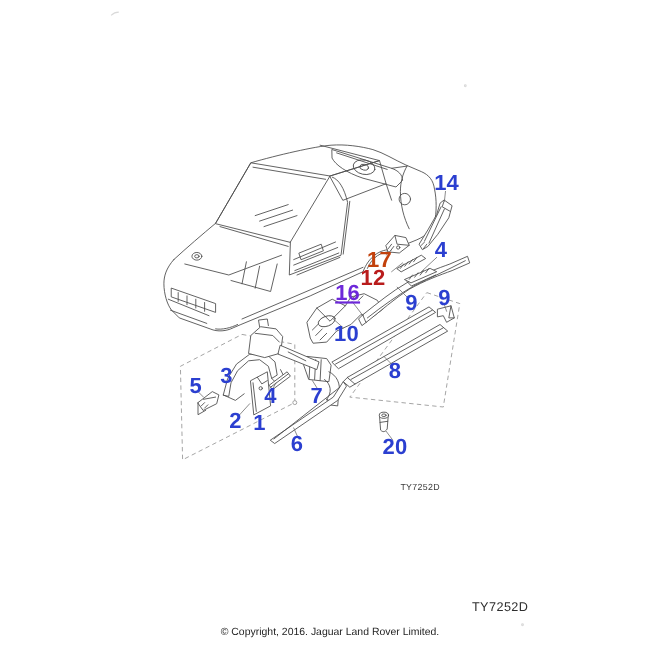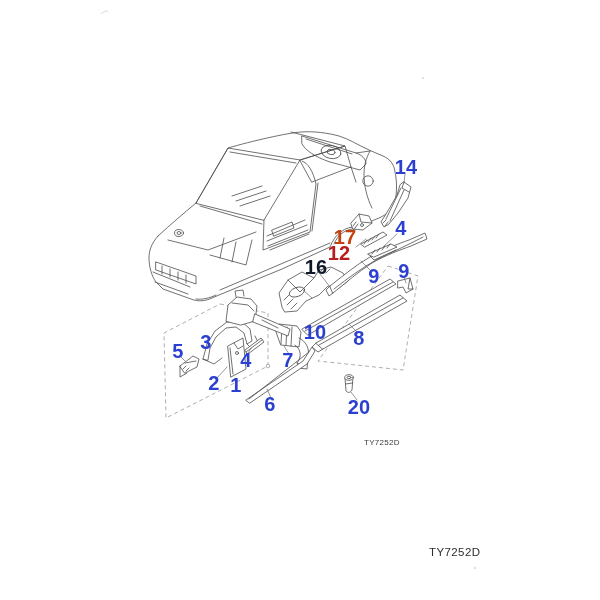--- a/index.html
+++ b/index.html
@@ -244,24 +244,25 @@
 
   <div class="callout" style="left: 236px; top: 385px; color: rgb(43, 63, 208);">1</div>
   <div class="callout" style="left: 214px; top: 383px; color: rgb(43, 63, 208);">2</div>
   <div class="callout" style="left: 206px; top: 342px; color: rgb(43, 63, 208);">3</div>
   <div class="callout" style="left: 246px; top: 360px; color: rgb(43, 63, 208);">4</div>
   <div class="callout" style="left: 178px; top: 351px; color: rgb(43, 63, 208);">5</div>
   <div class="callout" style="left: 270px; top: 404px; color: rgb(43, 63, 208);">6</div>
   <div class="callout" style="left: 288px; top: 360px; color: rgb(43, 63, 208);">7</div>
   <div class="callout" style="left: 359px; top: 338px; color: rgb(43, 63, 208);">8</div>
   <div class="callout" style="left: 404px; top: 271px; color: rgb(43, 63, 208);">9</div>
-  <div class="callout" style="left: 315px; top: 304px; color: rgb(43, 63, 208); margin-top: 28px;">10</div>
+  <div class="callout" style="left: 315px; top: 304px; color: rgb(43, 63, 208);">10</div>
   <div class="callout" style="left: 374px; top: 276px; color: rgb(43, 63, 208);">9</div>
   <div class="callout" style="left: 339px; top: 253px; color: #b91c1c;">12</div>
   <div class="callout" style="left: 401px; top: 228px; color: rgb(43, 63, 208);">4</div>
   <div class="callout" style="left: 406px; top: 167px; color: rgb(43, 63, 208);">14</div>
   <div class="callout" style="left: 359px; top: 407px; color: rgb(43, 63, 208);">20</div>
-  <div class="callout" style="left: 316px; top: 267px; color: #0f172a;">16</div>
+  <div class="callout" style="left: 316px; top: 267px; color: #6d28d9; text-decoration: underline;">16</div>
   <div class="callout" style="left: 345px; top: 237px; color: #c2410c;">17</div>
 
   <div class="code-inline">TY7252D</div>
   <div class="code-corner">TY7252D</div>
+  <div class="copyright">© Copyright, 2016. Jaguar Land Rover Limited.</div>
 </div>
 
 </body></html>

